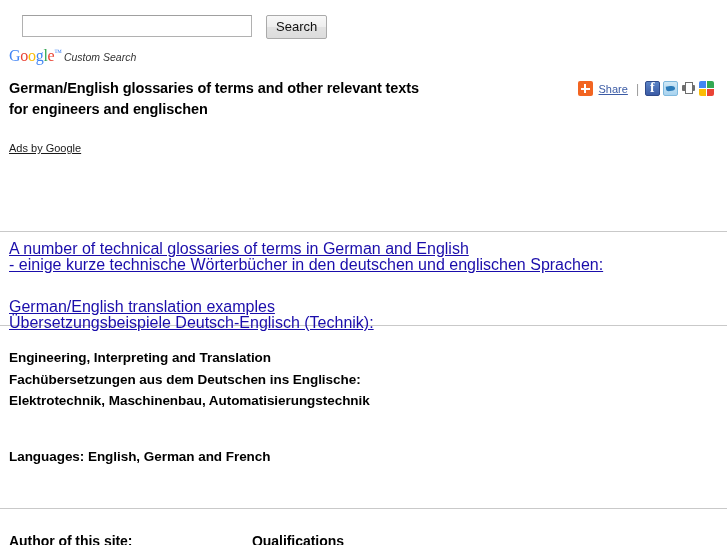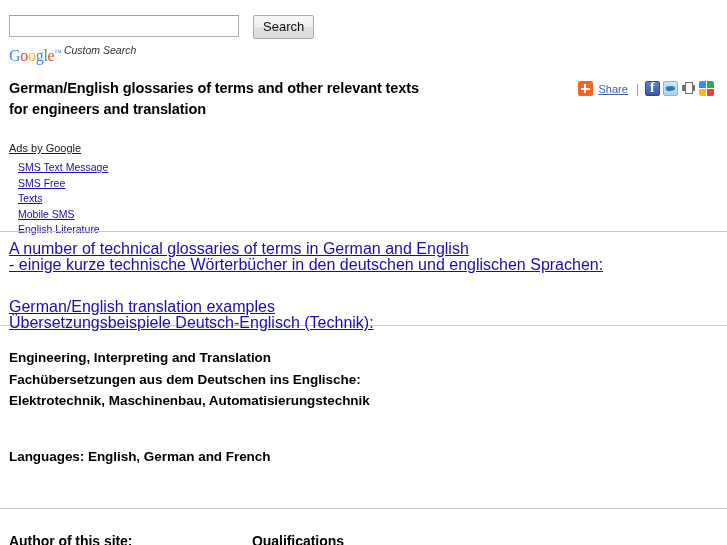--- a/index.html
+++ b/index.html
@@ -13,21 +13,21 @@
     height: 545px;
     overflow: hidden;
     font-family: "Liberation Sans", sans-serif;
     color: #000000;
     position: relative;
   }
 
   
   .search-row {
     position: absolute;
-    left: 9px;
+    left: 22px;
     top: 15px;
     display: flex;
     align-items: flex-start;
   }
   .search-input {
     width: 222px;
     height: 18px;
     box-sizing: content-box;
     padding: 1px 3px;
     border: 1px solid #b1b1b1;
@@ -51,20 +51,21 @@
     cursor: pointer;
     line-height: 22px;
   }
 
   
   .branding {
     position: absolute;
     left: 9px;
     top: 45px;
     display: flex;
+    align-items: flex-end;
     white-space: nowrap;
   }
   .g-logo {
     font-family: "Liberation Serif", serif;
     font-size: 16px;
     letter-spacing: -0.3px;
     line-height: 16px;
   }
   .g-logo span { font-weight: normal; }
   .g-b { color: #4285f4; }
@@ -323,47 +324,40 @@
 
 <div class="branding">
   <span class="g-logo">
     <span class="g-b">G</span><span class="g-r">o</span><span class="g-y">o</span><span class="g-b">g</span><span class="g-g">l</span><span class="g-r">e</span><span class="g-tm">™</span>
   </span>
   <span class="cse-label">Custom Search</span>
 </div>
 
 <h1 class="page-title">
   <span>German/English glossaries of terms and other relevant texts</span><br>
-  <span>for engineers and translation</span>
+  <span>for engineers and englischen</span>
 </h1>
 
 <div class="share-widget">
   <span class="at-plus"></span>
   <span class="share-link">Share</span>
   <span class="share-sep">|</span>
   <span class="share-icon icon-fb"></span>
   <span class="share-icon icon-tw"></span>
   <span class="share-icon icon-print"></span>
   <span class="share-icon icon-gshare">
     <span class="q q1"></span>
     <span class="q q2"></span>
     <span class="q q3"></span>
     <span class="q q4"></span>
   </span>
 </div>
 
 <div class="ads-block">
   <span class="ads-title">Ads by Google</span>
-  <ul class="ads-list">
-    <li><span class="ad-link">SMS Text Message</span></li>
-    <li><span class="ad-link">SMS Free</span></li>
-    <li><span class="ad-link">Texts</span></li>
-    <li><span class="ad-link">Mobile SMS</span></li>
-    <li><span class="ad-link no-underline">English Literature</span></li>
-  </ul>
 </div>
 
 <hr class="rule rule-1">
 <hr class="rule rule-2">
 <hr class="rule rule-3">
 
 <div class="link-group link-group-1">
   <span class="body-link">A number of technical glossaries of terms in German and English</span>
   <span class="body-link">- einige kurze technische Wörterbücher in den deutschen und englischen Sprachen:</span>
 </div>

